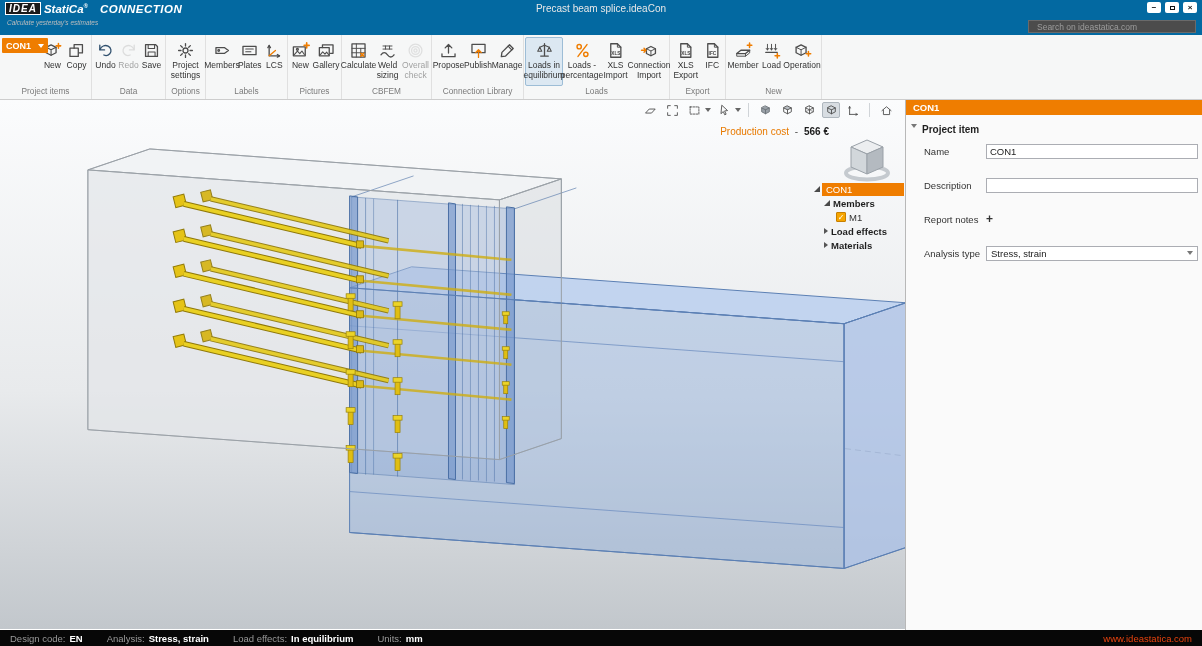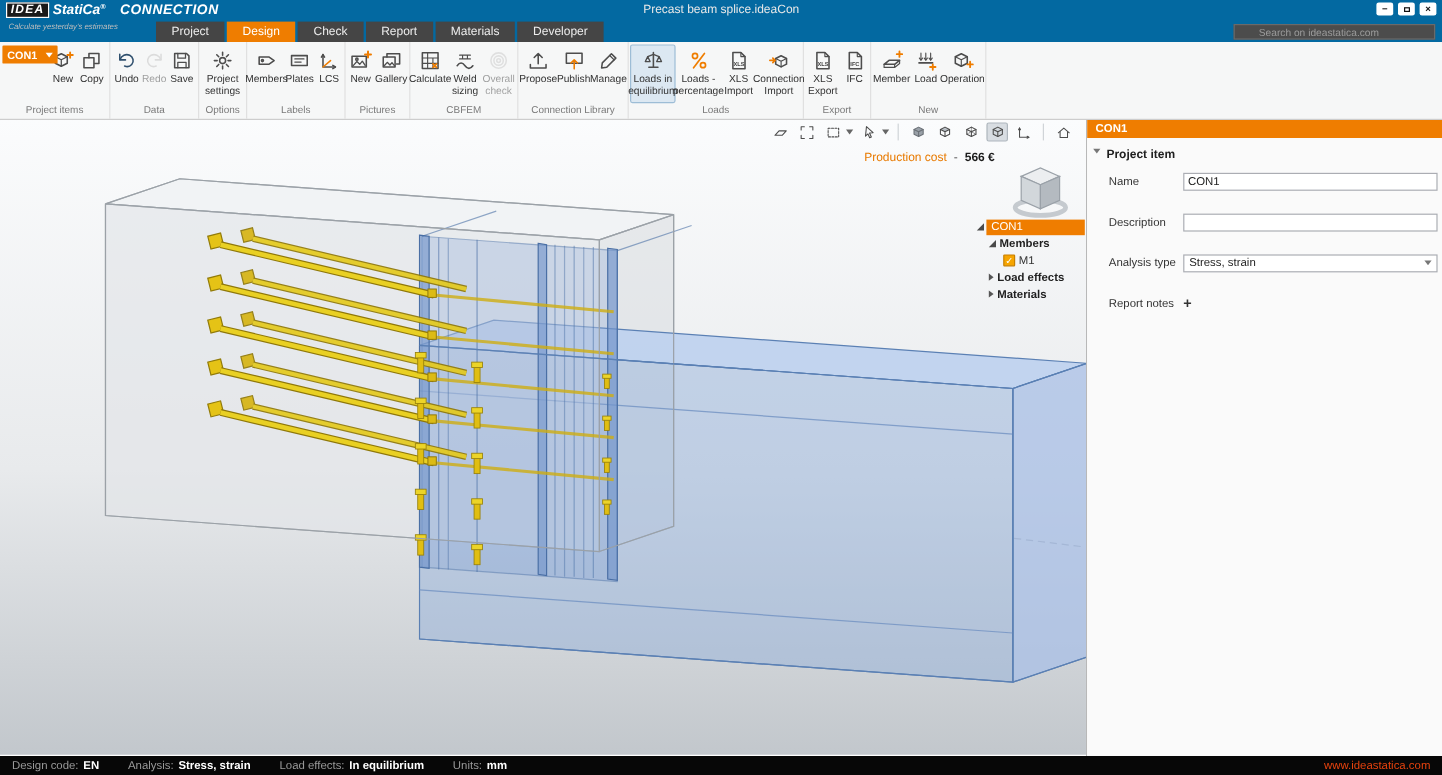--- a/index.html
+++ b/index.html
@@ -15,21 +15,21 @@
   .logo-reg{font-size:6px;vertical-align:super}
   .logo-product{font-style:italic;font-weight:bold;font-size:11.5px;margin-left:12px;letter-spacing:.5px}
   .tagline{position:absolute;left:7px;top:19px;font-size:6.5px;font-style:italic;color:#bdbdbd}
   .doc-title{position:absolute;top:3px;left:0;right:0;text-align:center;color:#e8e8e8;font-size:10px;pointer-events:none}
   .winctl{position:absolute;top:2px;right:5px;display:flex;gap:4px}
   .wb{width:14px;height:11px;background:#fff;border-radius:2px;display:flex;align-items:center;justify-content:center;font-size:8px;color:#111;font-weight:bold;cursor:pointer;line-height:1}
   .wb .sq{width:5px;height:4px;border:1px solid #111;display:block}
   .tabs{position:absolute;left:130px;bottom:0;display:flex;gap:2px}
   .tab{background:#454545;color:#ededed;font-size:10px;line-height:17px;height:17px;padding:0 13px;cursor:pointer}
   .tab.active{background:#ef7d00;color:#fff}
-  .search{position:absolute;right:6px;bottom:2px;width:168px;height:13px;background:#4c4c4c;border:1px solid #6a6a6a;color:#b5b5b5;font-size:8.5px;padding:0 20px;font-family:inherit}
+  .search{position:absolute;right:6px;bottom:2px;width:168px;height:13px;background:#4c4c4c;border:1px solid #6a6a6a;color:#b5b5b5;font-size:8.5px;padding:0 8px;font-family:inherit}
   .search::placeholder{color:#9c9c9c}
 
   
   .ribbon{position:absolute;top:35px;left:0;right:0;height:65px;background:#f6f7f7;border-bottom:1px solid #cdcdcd;display:flex;align-items:stretch}
   .rgroup{position:relative;border-right:1px solid #e0e0e0;display:flex;flex-direction:column;flex:0 0 auto}
   .rbtns{flex:1;display:flex;justify-content:center;padding:2px 1px 0}
   .rglabel{height:13px;font-size:8.3px;color:#7a7a7a;text-align:center;line-height:11px}
   .rbtn{display:flex;flex-direction:column;align-items:center;padding:2px 0 0;border:1px solid transparent;border-radius:2px;cursor:pointer;width:26px}
   .rbtn .ricon{height:21px;display:flex;align-items:center;justify-content:center}
   .ricon svg{width:19px;height:19px}
@@ -99,28 +99,20 @@
       <span class="logo-product">CONNECTION</span>
     </div>
     <div class="tagline">Calculate yesterday's estimates</div>
     <div class="doc-title">Precast beam splice.ideaCon</div>
     <div class="winctl">
       <span class="wb">−</span>
       <span class="wb">
           <span class="sq"></span>
         </span>
       <span class="wb">×</span>
-    </div>
-    <div class="tabs">
-      <span class="tab">Project</span>
-      <span class="tab active">Design</span>
-      <span class="tab">Check</span>
-      <span class="tab">Report</span>
-      <span class="tab">Materials</span>
-      <span class="tab">Developer</span>
     </div>
     <input class="search" placeholder="Search on ideastatica.com" style="">
   </div>
 
   <div class="ribbon">
 
     <div class="rgroup" style="width:92px">
       <div class="con-selector">
         <span>CON1</span>
         <span class="tri-d tri-white"></span>
@@ -697,31 +689,31 @@
         </div>
         <div class="field-row">
           <span class="field-label">Name</span>
           <span class="field-control"><input class="tin" value="CON1" style=""></span>
         </div>
         <div class="field-row">
           <span class="field-label">Description</span>
           <span class="field-control"><input class="tin" value="" style=""></span>
         </div>
         <div class="field-row">
+          <span class="field-label">Report notes</span>
+          <span class="field-control"><span class="plus-btn">+</span></span>
+        </div>
+        <div class="field-row">
           <span class="field-label">Analysis type</span>
           <span class="field-control">
             <span class="sel">
               <span>Stress, strain</span>
               <span class="tri-d"></span>
             </span>
           </span>
-        </div>
-        <div class="field-row">
-          <span class="field-label">Report notes</span>
-          <span class="field-control"><span class="plus-btn">+</span></span>
         </div>
       </div>
     </div>
 
   </div>
 
   <div class="statusbar">
     <span class="sb-item">
       <span class="sb-label">Design code:</span><span class="sb-value">EN</span>
     </span>

